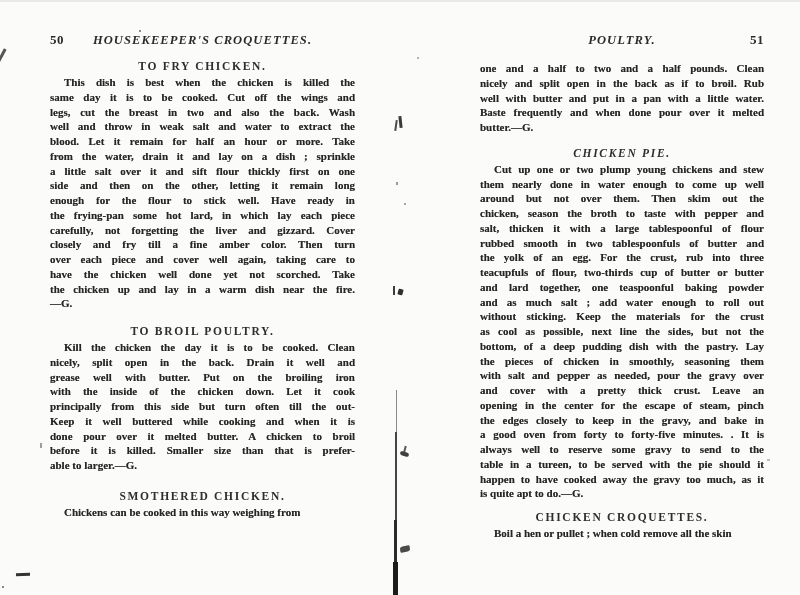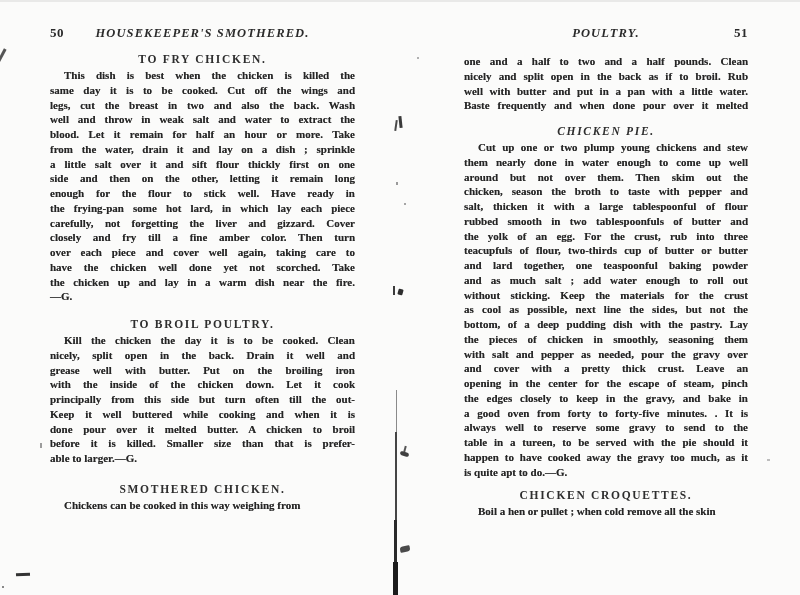--- a/index.html
+++ b/index.html
@@ -4,23 +4,23 @@
 <style>
   html,body{margin:0;padding:0;}
   body{
     width:800px;height:595px;position:relative;overflow:hidden;
     background:#fbfbfa;
     font-family:"Liberation Serif","DejaVu Serif",serif;
     color:#262626;
   }
   .sheet{position:absolute;inset:0;}
   .top-edge{position:absolute;left:0;top:0;width:800px;height:2px;background:#e9e9e8;}
-  .page{position:absolute;top:0;height:595px;padding-top:25px;box-sizing:border-box;}
+  .page{position:absolute;top:0;height:595px;padding-top:32px;box-sizing:border-box;}
   .page-left{left:50px;width:305px;}
-  .page-right{left:464px;width:284px;}
+  .page-right{left:480px;width:284px;}
   .pagehead{display:grid;grid-template-columns:40px 1fr 40px;align-items:baseline;height:15px;line-height:15px;}
   .pagenum{font-size:13px;font-weight:600;letter-spacing:.5px;color:#2b2b2b;}
   .page-left .pagenum{text-align:left;}
   .page-right .pagenum{text-align:right;}
   .runhead{
     grid-column:2;text-align:center;
     font-style:italic;font-weight:700;font-size:12.5px;letter-spacing:1.1px;color:#2b2b2b;
   }
   .section-heading{
     text-align:center;font-size:11.5px;font-weight:700;letter-spacing:1.7px;
@@ -49,21 +49,21 @@
 </head>
 <body>
 
 <div class="sheet">
 
   <div class="top-edge"></div>
 
   <div class="page page-left">
     <div class="pagehead">
       <span class="pagenum">50</span>
-      <span class="runhead">HOUSEKEEPER'S SMOTHERED.</span>
+      <span class="runhead">HOUSEKEEPER'S CROQUETTES.</span>
       <span></span>
     </div>
     <div class="pagebody" id="body-0">
         <div class="section-heading">TO FRY CHICKEN.</div>
         <div class="para">
           <div class="bodyline indent">This dish is best when the chicken is killed the</div>
           <div class="bodyline">same day it is to be cooked. Cut off the wings and</div>
           <div class="bodyline">legs, cut the breast in two and also the back. Wash</div>
           <div class="bodyline">well and throw in weak salt and water to extract the</div>
           <div class="bodyline">blood. Let it remain for half an hour or more. Take</div>
@@ -103,20 +103,21 @@
       <span></span>
       <span class="runhead">POULTRY.</span>
       <span class="pagenum">51</span>
     </div>
     <div class="pagebody" id="body-1">
         <div class="para">
           <div class="bodyline">one and a half to two and a half pounds. Clean</div>
           <div class="bodyline">nicely and split open in the back as if to broil. Rub</div>
           <div class="bodyline">well with butter and put in a pan with a little water.</div>
           <div class="bodyline">Baste frequently and when done pour over it melted</div>
+          <div class="bodyline lastline">butter.—G.</div>
         </div>
         <div class="section-heading">CHICKEN PIE.</div>
         <div class="para">
           <div class="bodyline indent">Cut up one or two plump young chickens and stew</div>
           <div class="bodyline">them nearly done in water enough to come up well</div>
           <div class="bodyline">around but not over them. Then skim out the</div>
           <div class="bodyline">chicken, season the broth to taste with pepper and</div>
           <div class="bodyline">salt, thicken it with a large tablespoonful of flour</div>
           <div class="bodyline">rubbed smooth in two tablespoonfuls of butter and</div>
           <div class="bodyline">the yolk of an egg. For the crust, rub into three</div>

